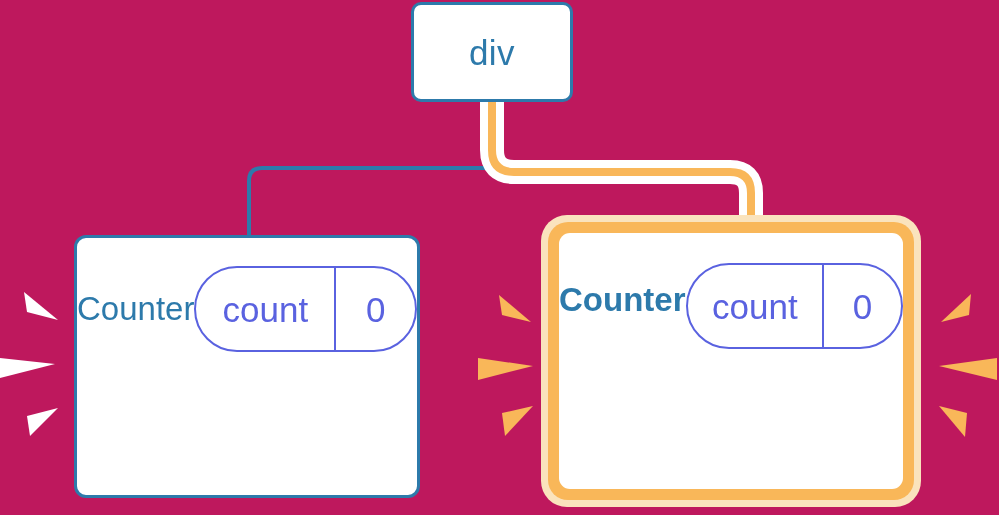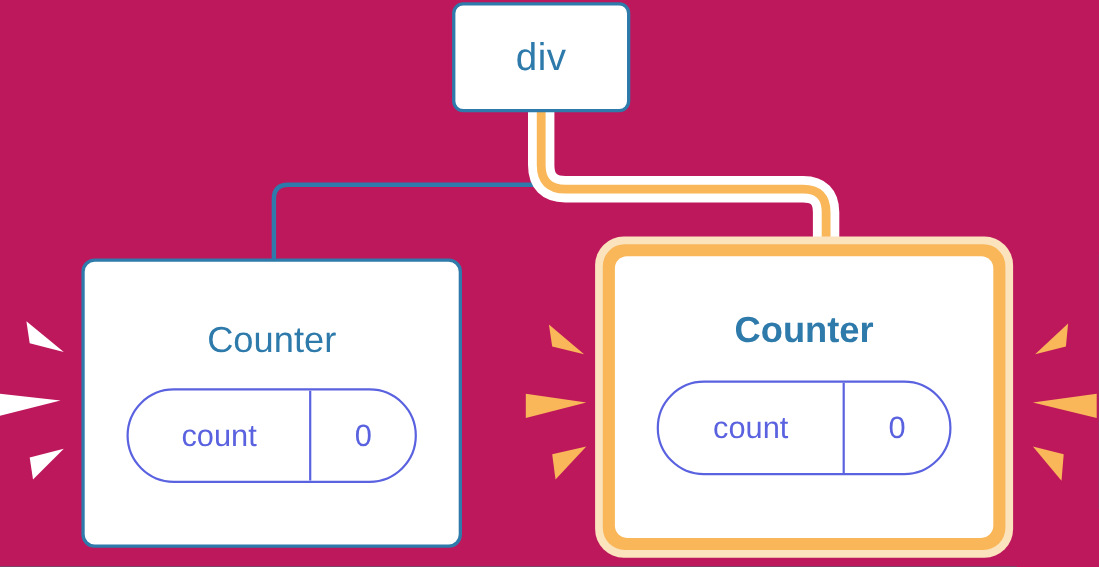--- a/index.html
+++ b/index.html
@@ -92,22 +92,22 @@
     background: #ffffff;
     box-sizing: border-box;
     position: relative;
   }
 
   .counter-body {
     position: relative;
     width: 100%;
     height: 100%;
     display: flex;
-    flex-direction: column;
-    align-items: center;
+    flex-direction: row;
+    align-items: flex-start;
     box-sizing: border-box;
   }
   .counter-title {
     color: #2d7aab;
     font-size: 33px;
     line-height: 1;
     white-space: nowrap;
   }
   .counter-left .counter-title {
     font-weight: 400;
@@ -148,21 +148,21 @@
   }
   .pill-val {
     flex: 1 1 auto;
     display: flex;
     align-items: center;
     justify-content: center;
     box-sizing: border-box;
   }
   .pill-key span, .pill-val span {
     color: #5a62e0;
-    font-size: 28px;
+    font-size: 35px;
     line-height: 1;
   }
 
   
   .rays {
     position: absolute;
     pointer-events: none;
     z-index: 7;
   }
   .rays svg { display: block; overflow: visible; }

